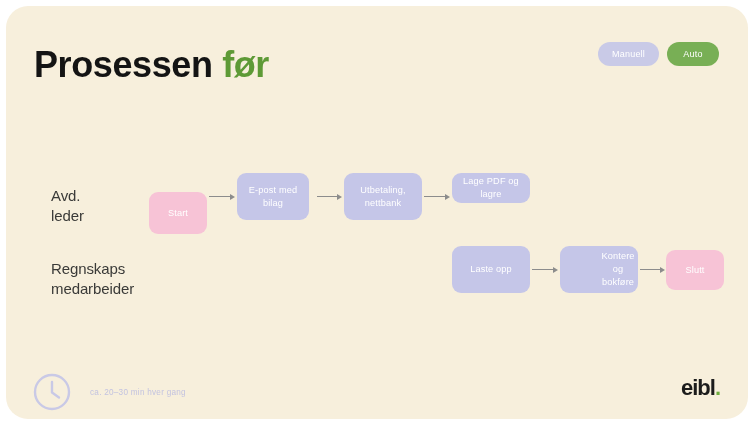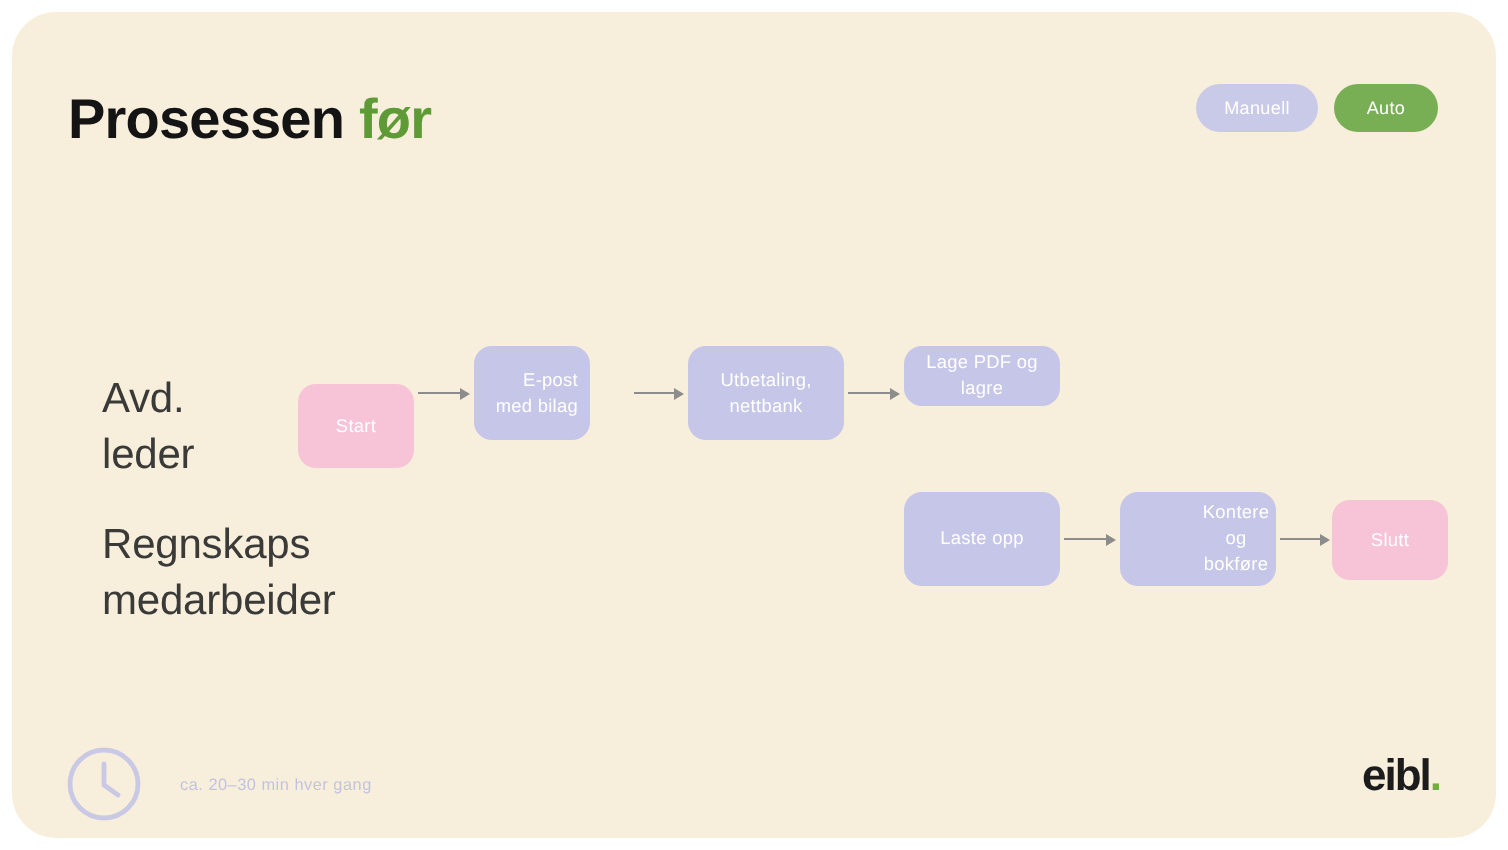--- a/index.html
+++ b/index.html
@@ -23,21 +23,21 @@
     background: #F7EFDC;
     border-radius: 22px;
     overflow: hidden;
   }
 
   
   #title {
     position: absolute;
     left: 28px;
     top: 38px;
-    font-size: 28px;
+    font-size: 36px;
     font-weight: bold;
     color: #141414;
     letter-spacing: -0.4px;
     white-space: nowrap;
   }
   #title .accent { color: #5E9A36; }
 
   #toggle-group {
     position: absolute;
     right: 29px;
@@ -58,21 +58,21 @@
     align-items: center;
     justify-content: center;
     letter-spacing: 0.2px;
   }
   .toggle-btn.manuell { background: #C9CAE7; min-width: 52px; }
   .toggle-btn.auto    { background: #78AF55; min-width: 52px; }
 
   
   .lane-label {
     position: absolute;
-    font-size: 21px;
+    font-size: 15px;
     color: #3A3A38;
     line-height: 1.32;
     letter-spacing: -0.1px;
   }
   #lane-label-0 { left: 45px; top: 180px; }
   #lane-label-1 { left: 45px; top: 253px; }
 
   
   .node {
     position: absolute;
@@ -161,21 +161,21 @@
     <div>Regnskaps</div>
     <div>medarbeider</div>
   </div>
 
   <div class="node pink" style="left:143px; top:170px; width:58px; height:42px;margin-top:16px;">Start</div>
   <div class="arrow" style="left:203px; top:186px; width:26px;">
     <div class="shaft"></div>
     <div class="head"></div>
   </div>
 
-  <div class="node purple" style="left:231px; top:167px; width:58px; height:47px;text-align:right;">E-post med bilag</div>
+  <div class="node purple" style="left:231px; top:167px; width:72px; height:47px;">E-post med bilag</div>
   <div class="arrow" style="left:311px; top:186px; width:25px;">
     <div class="shaft"></div>
     <div class="head"></div>
   </div>
 
   <div class="node purple" style="left:338px; top:167px; width:78px; height:47px;">Utbetaling, nettbank</div>
   <div class="arrow" style="left:418px; top:186px; width:26px;">
     <div class="shaft"></div>
     <div class="head"></div>
   </div>

